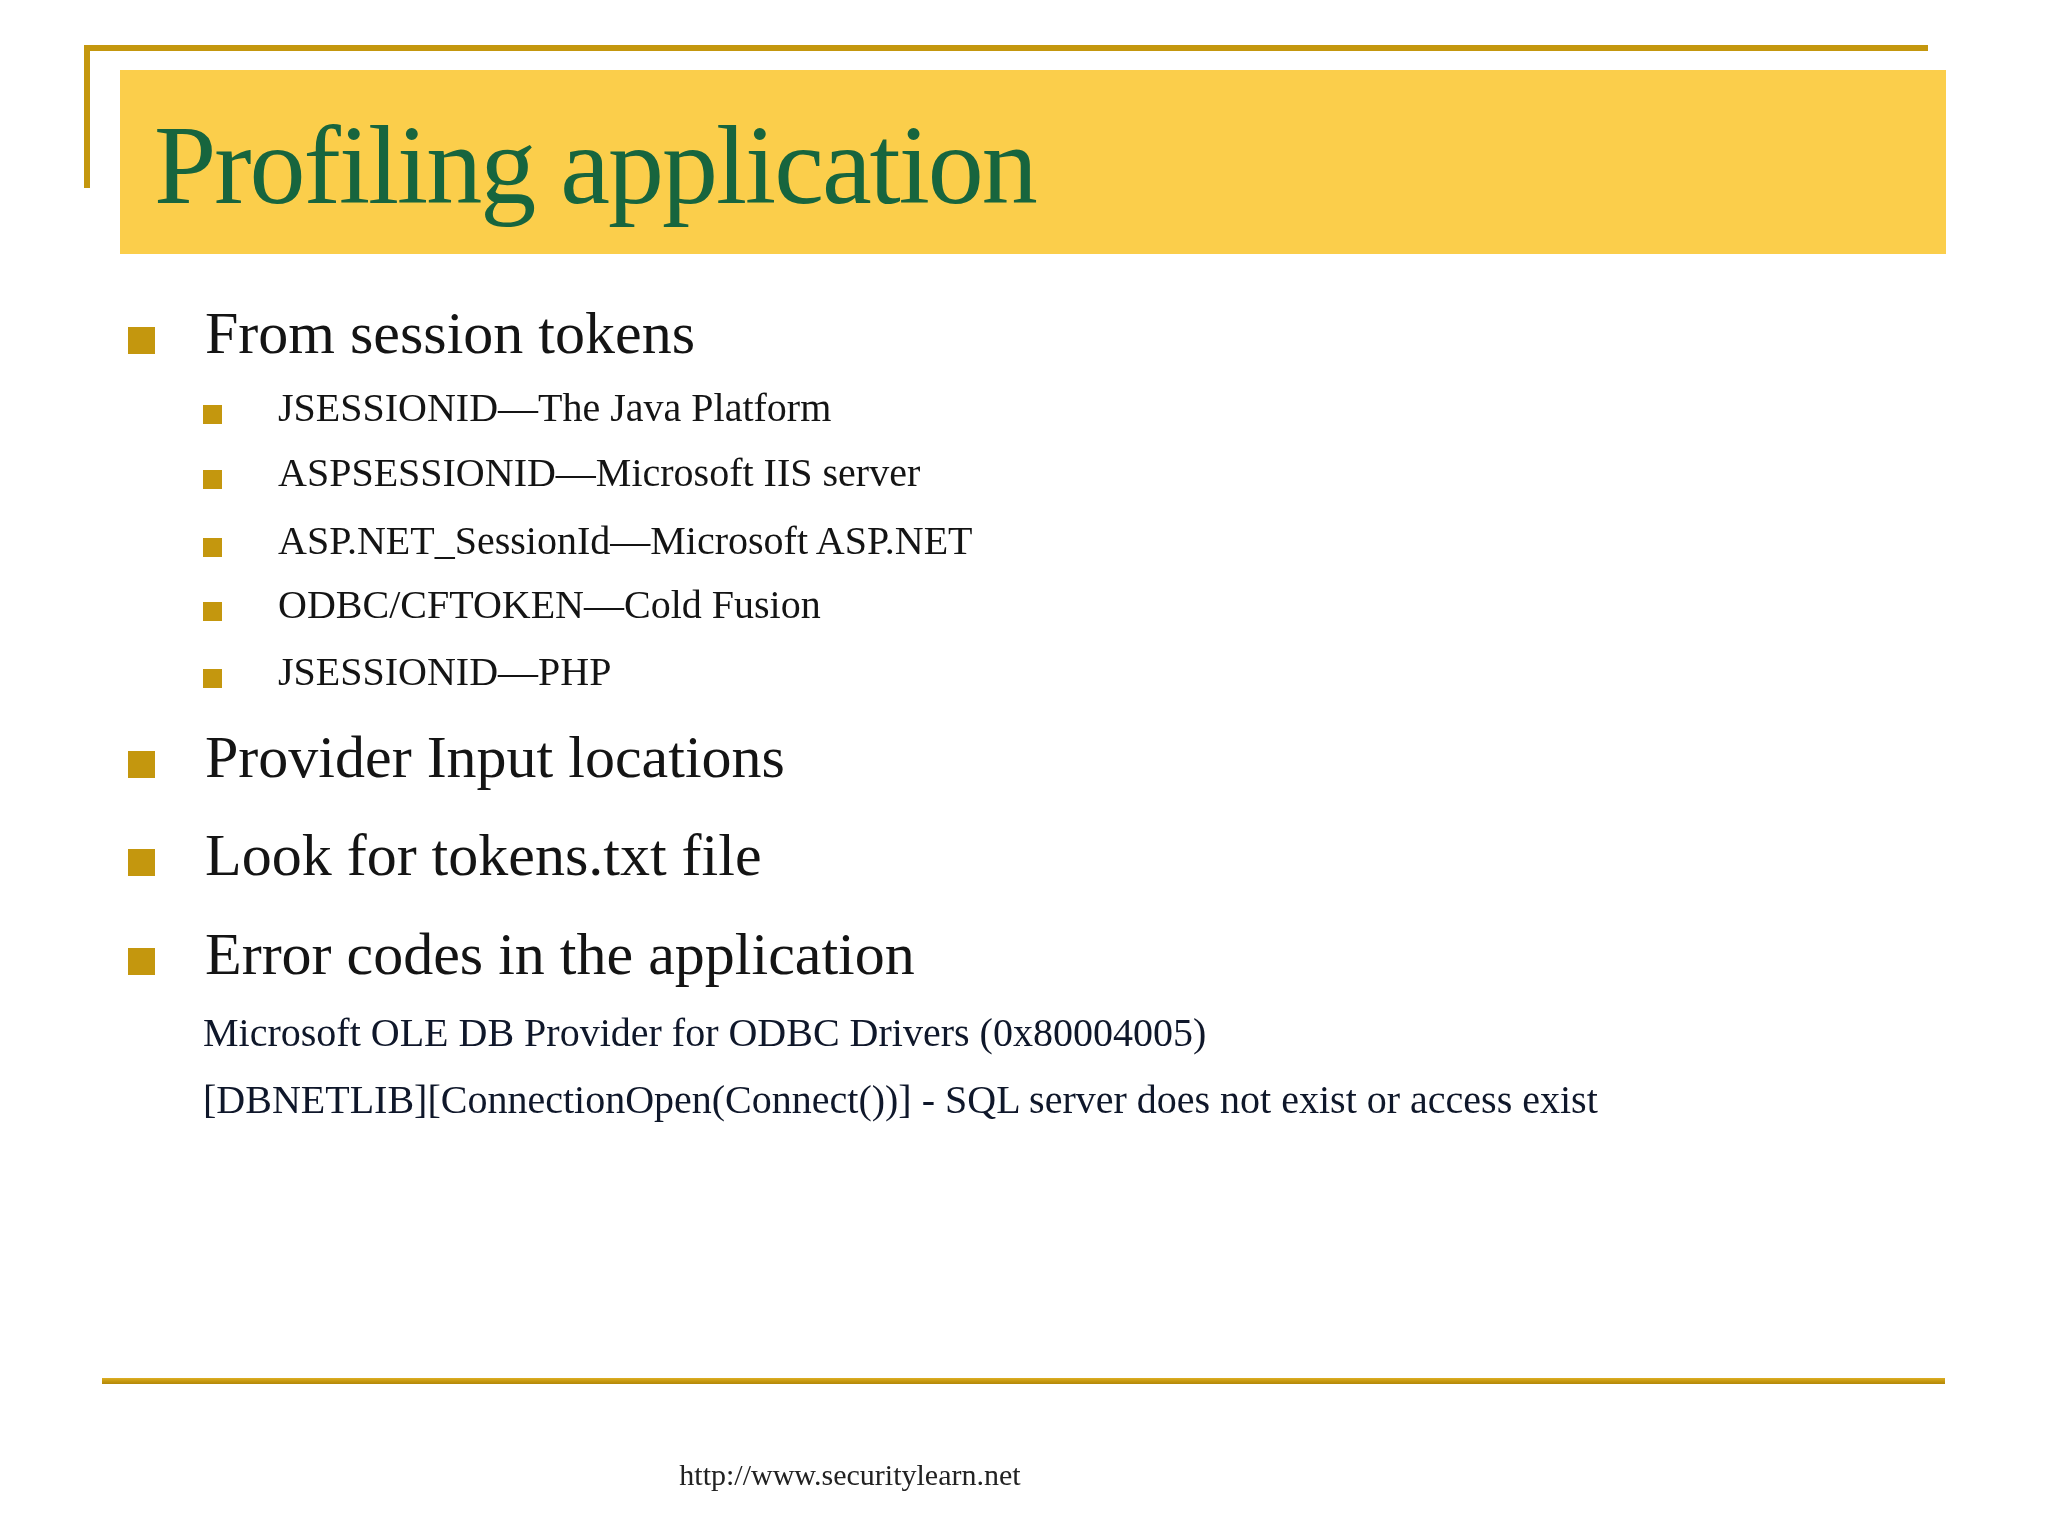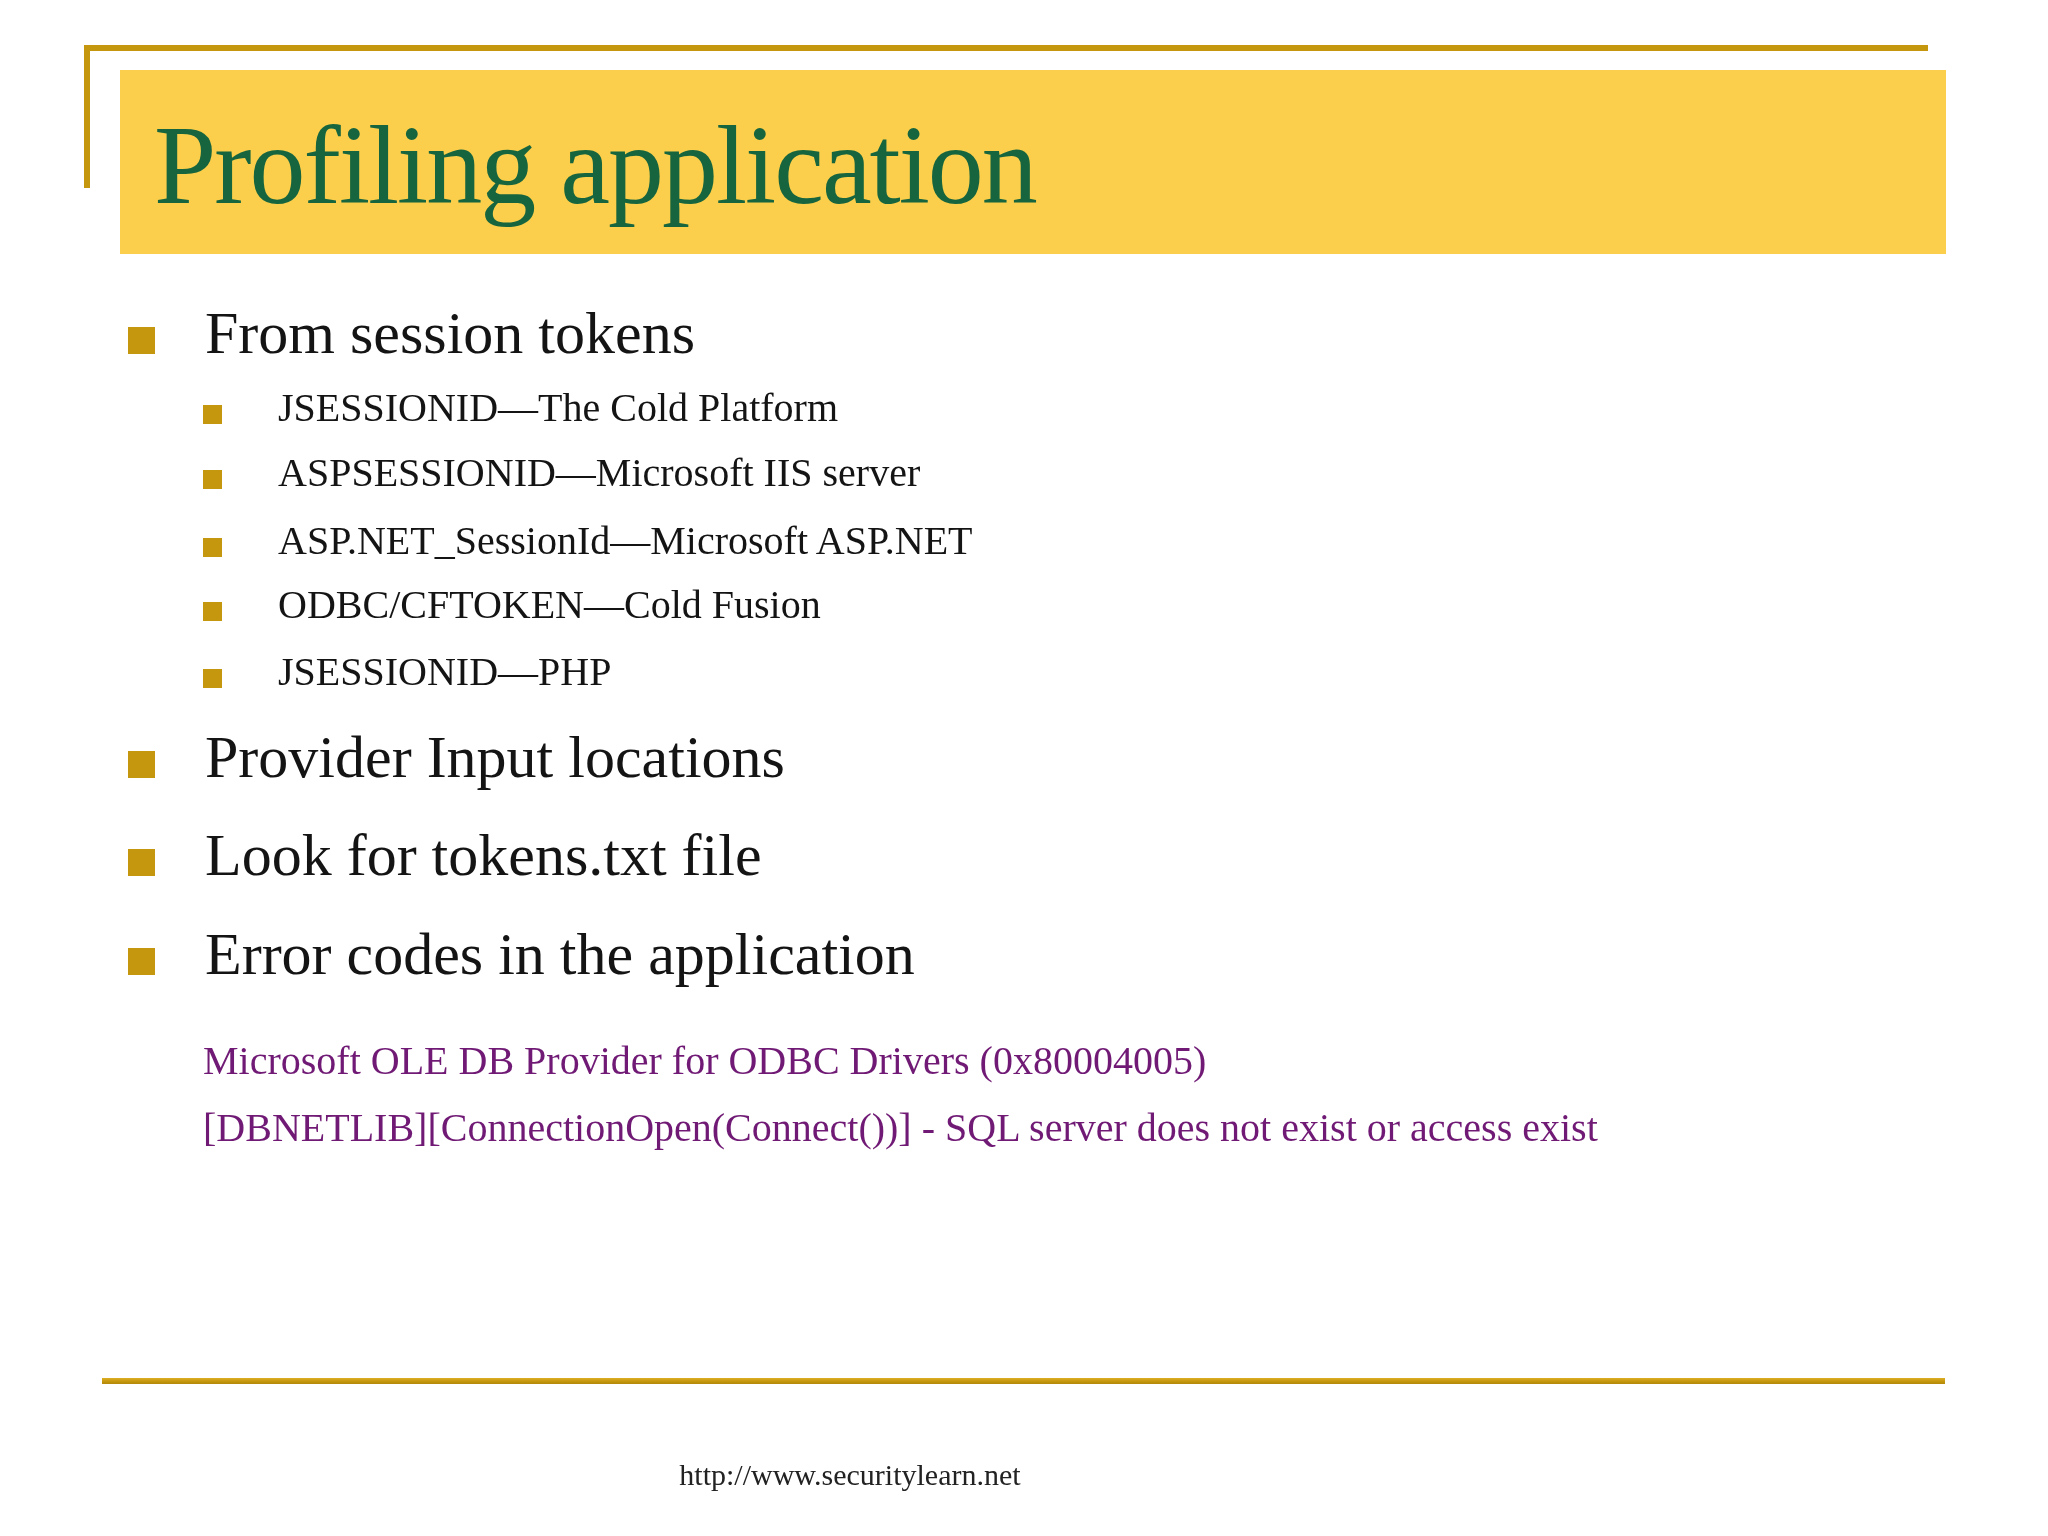--- a/index.html
+++ b/index.html
@@ -77,22 +77,21 @@
     flex: none;
     width: 19px; height: 19px;
     background: #C4970E;
     margin-top: 12px;
     margin-right: 56px;
   }
   .err {
     left: 203px;
     font-size: 40px;
     line-height: 48px;
-    color: #701a75;
-    margin-top: 28px;
+    color: #0f172a;
   }
 
   
   .footer-line {
     position: absolute;
     left: 102px; top: 1378px;
     width: 1843px; height: 6px;
     background: linear-gradient(to bottom, #DDAE24 0%, #C4970E 55%, #B38709 100%);
   }
   .footer-url {
@@ -116,21 +115,21 @@
     <h1>Profiling application</h1>
   </div>
 
   <div class="row l1" style="top:298px">
     <span class="sq"></span>
     <span>From session tokens</span>
   </div>
 
   <div class="row l2" style="top:384px">
     <span class="sq"></span>
-    <span>JSESSIONID—The Cold Platform</span>
+    <span>JSESSIONID—The Java Platform</span>
   </div>
   <div class="row l2" style="top:449px">
     <span class="sq"></span>
     <span>ASPSESSIONID—Microsoft IIS server</span>
   </div>
   <div class="row l2" style="top:517px">
     <span class="sq"></span>
     <span>ASP.NET_SessionId—Microsoft ASP.NET</span>
   </div>
   <div class="row l2" style="top:581px">

